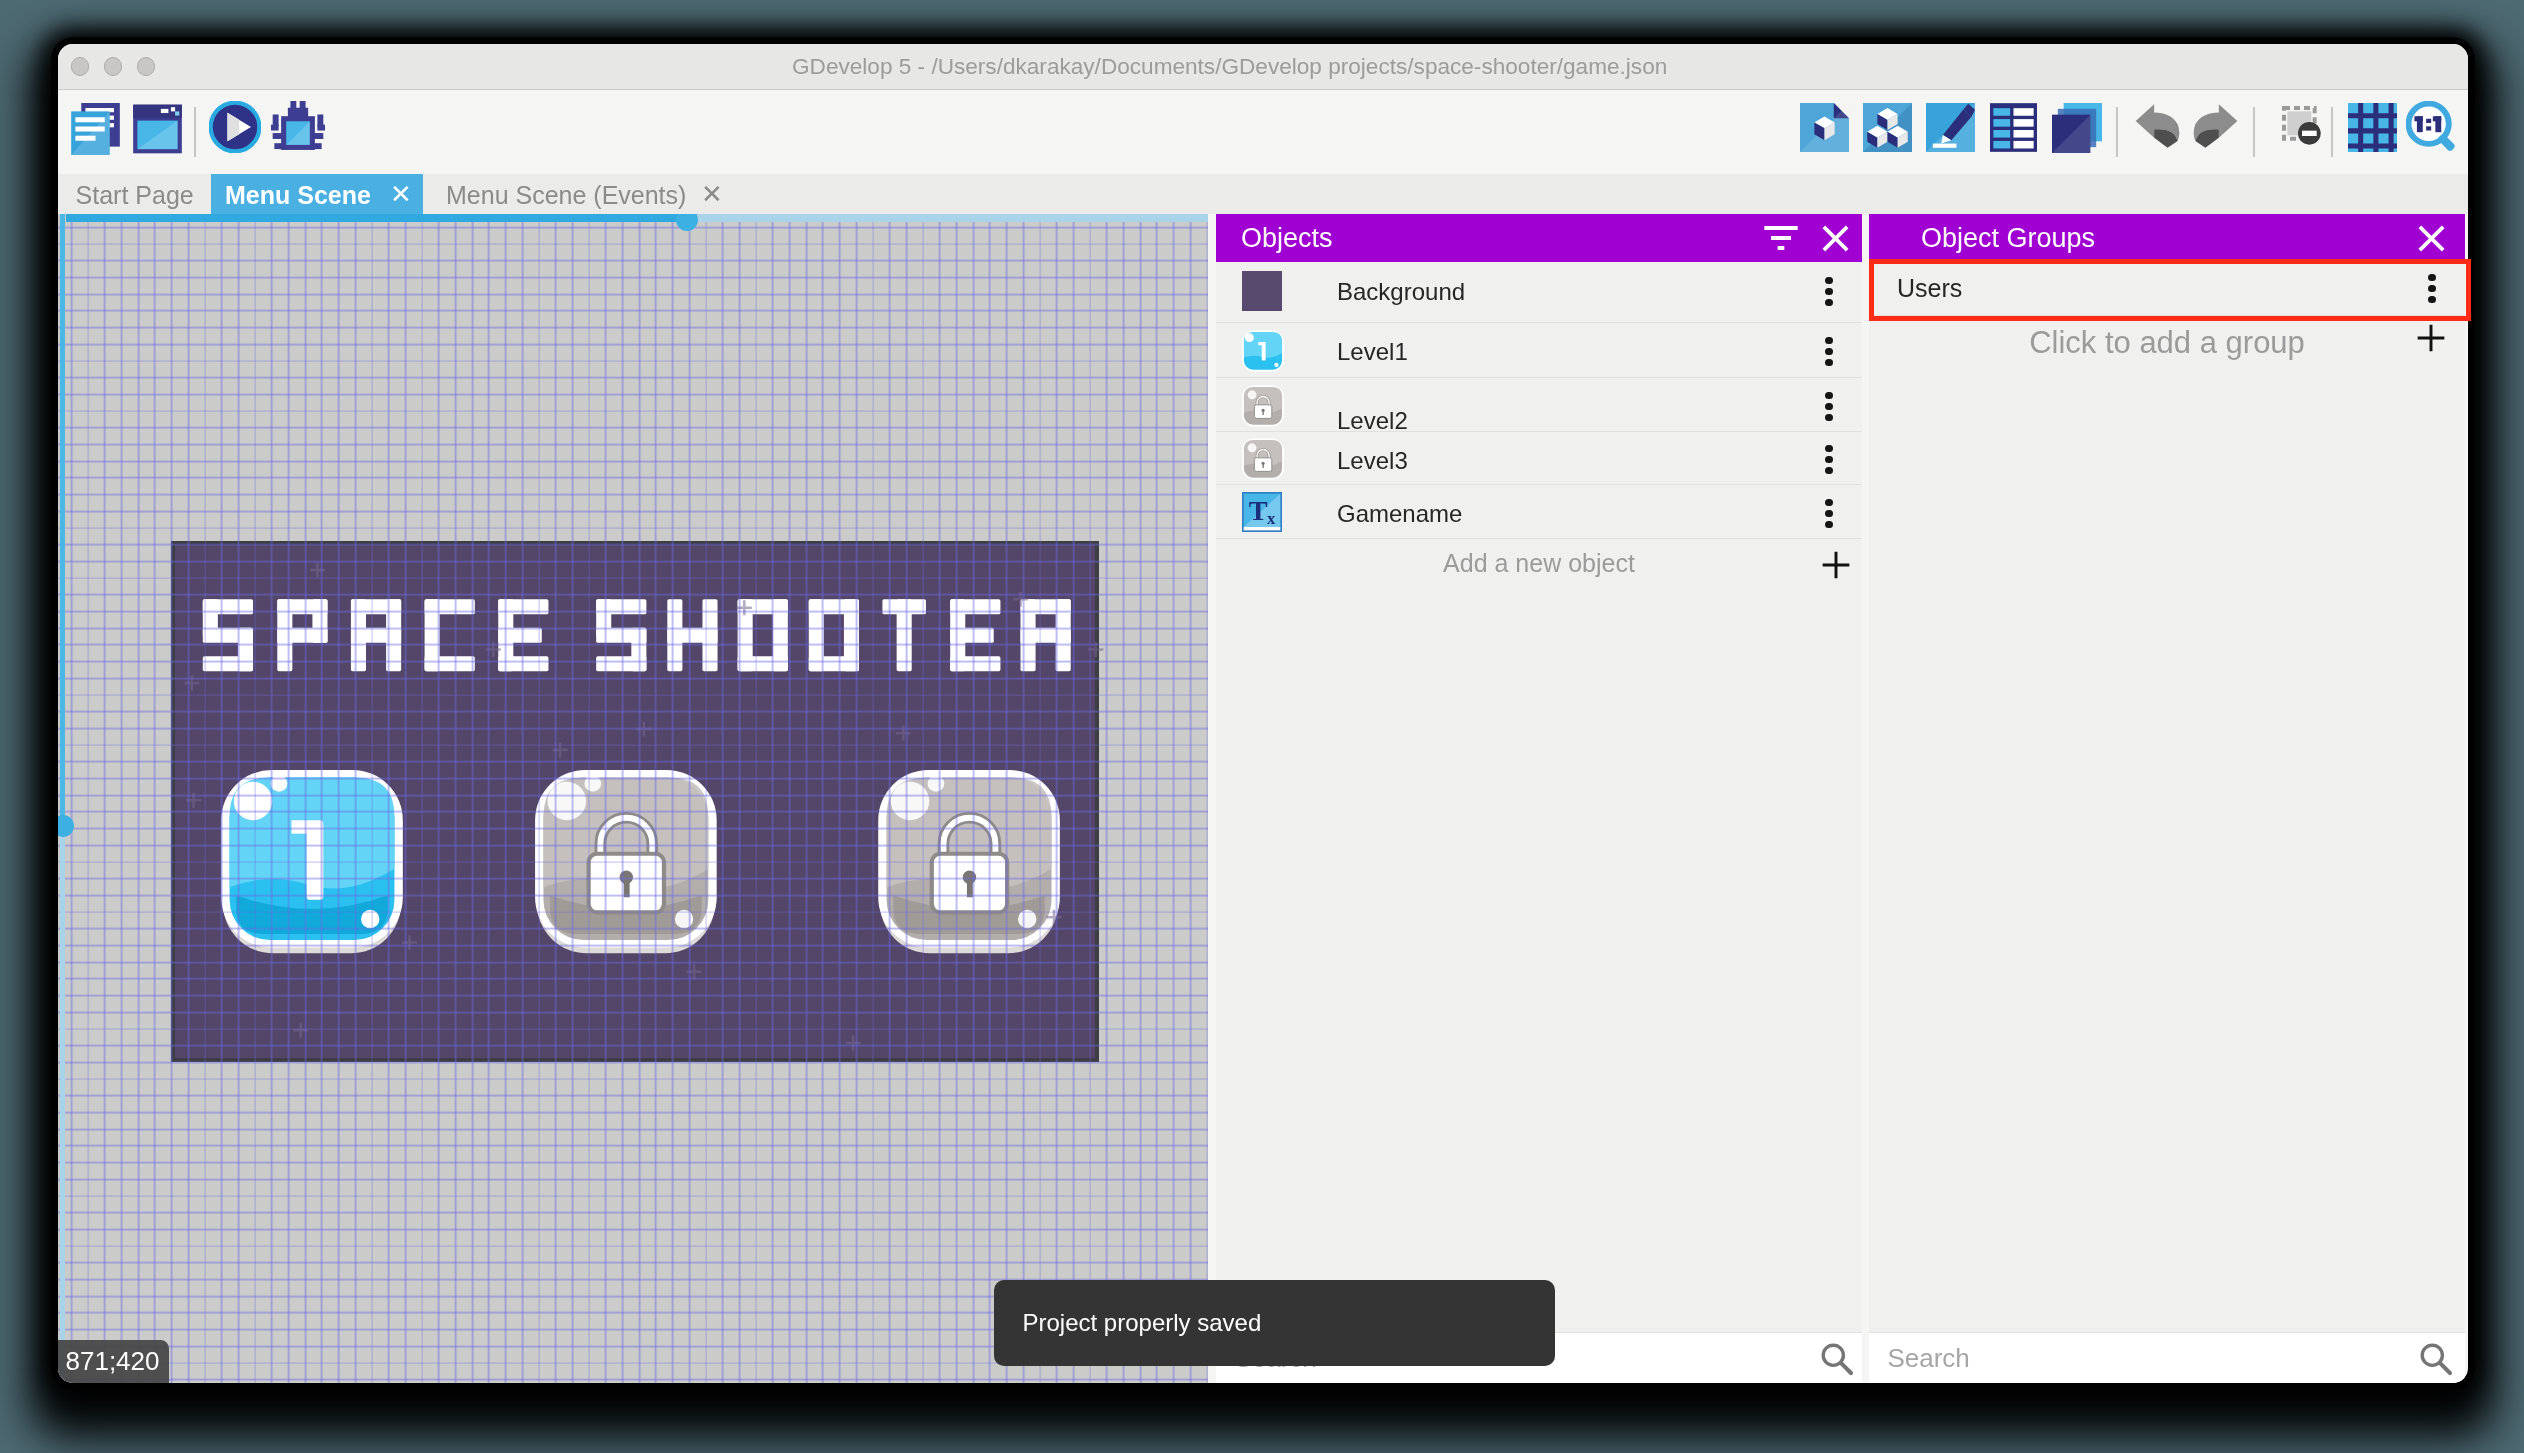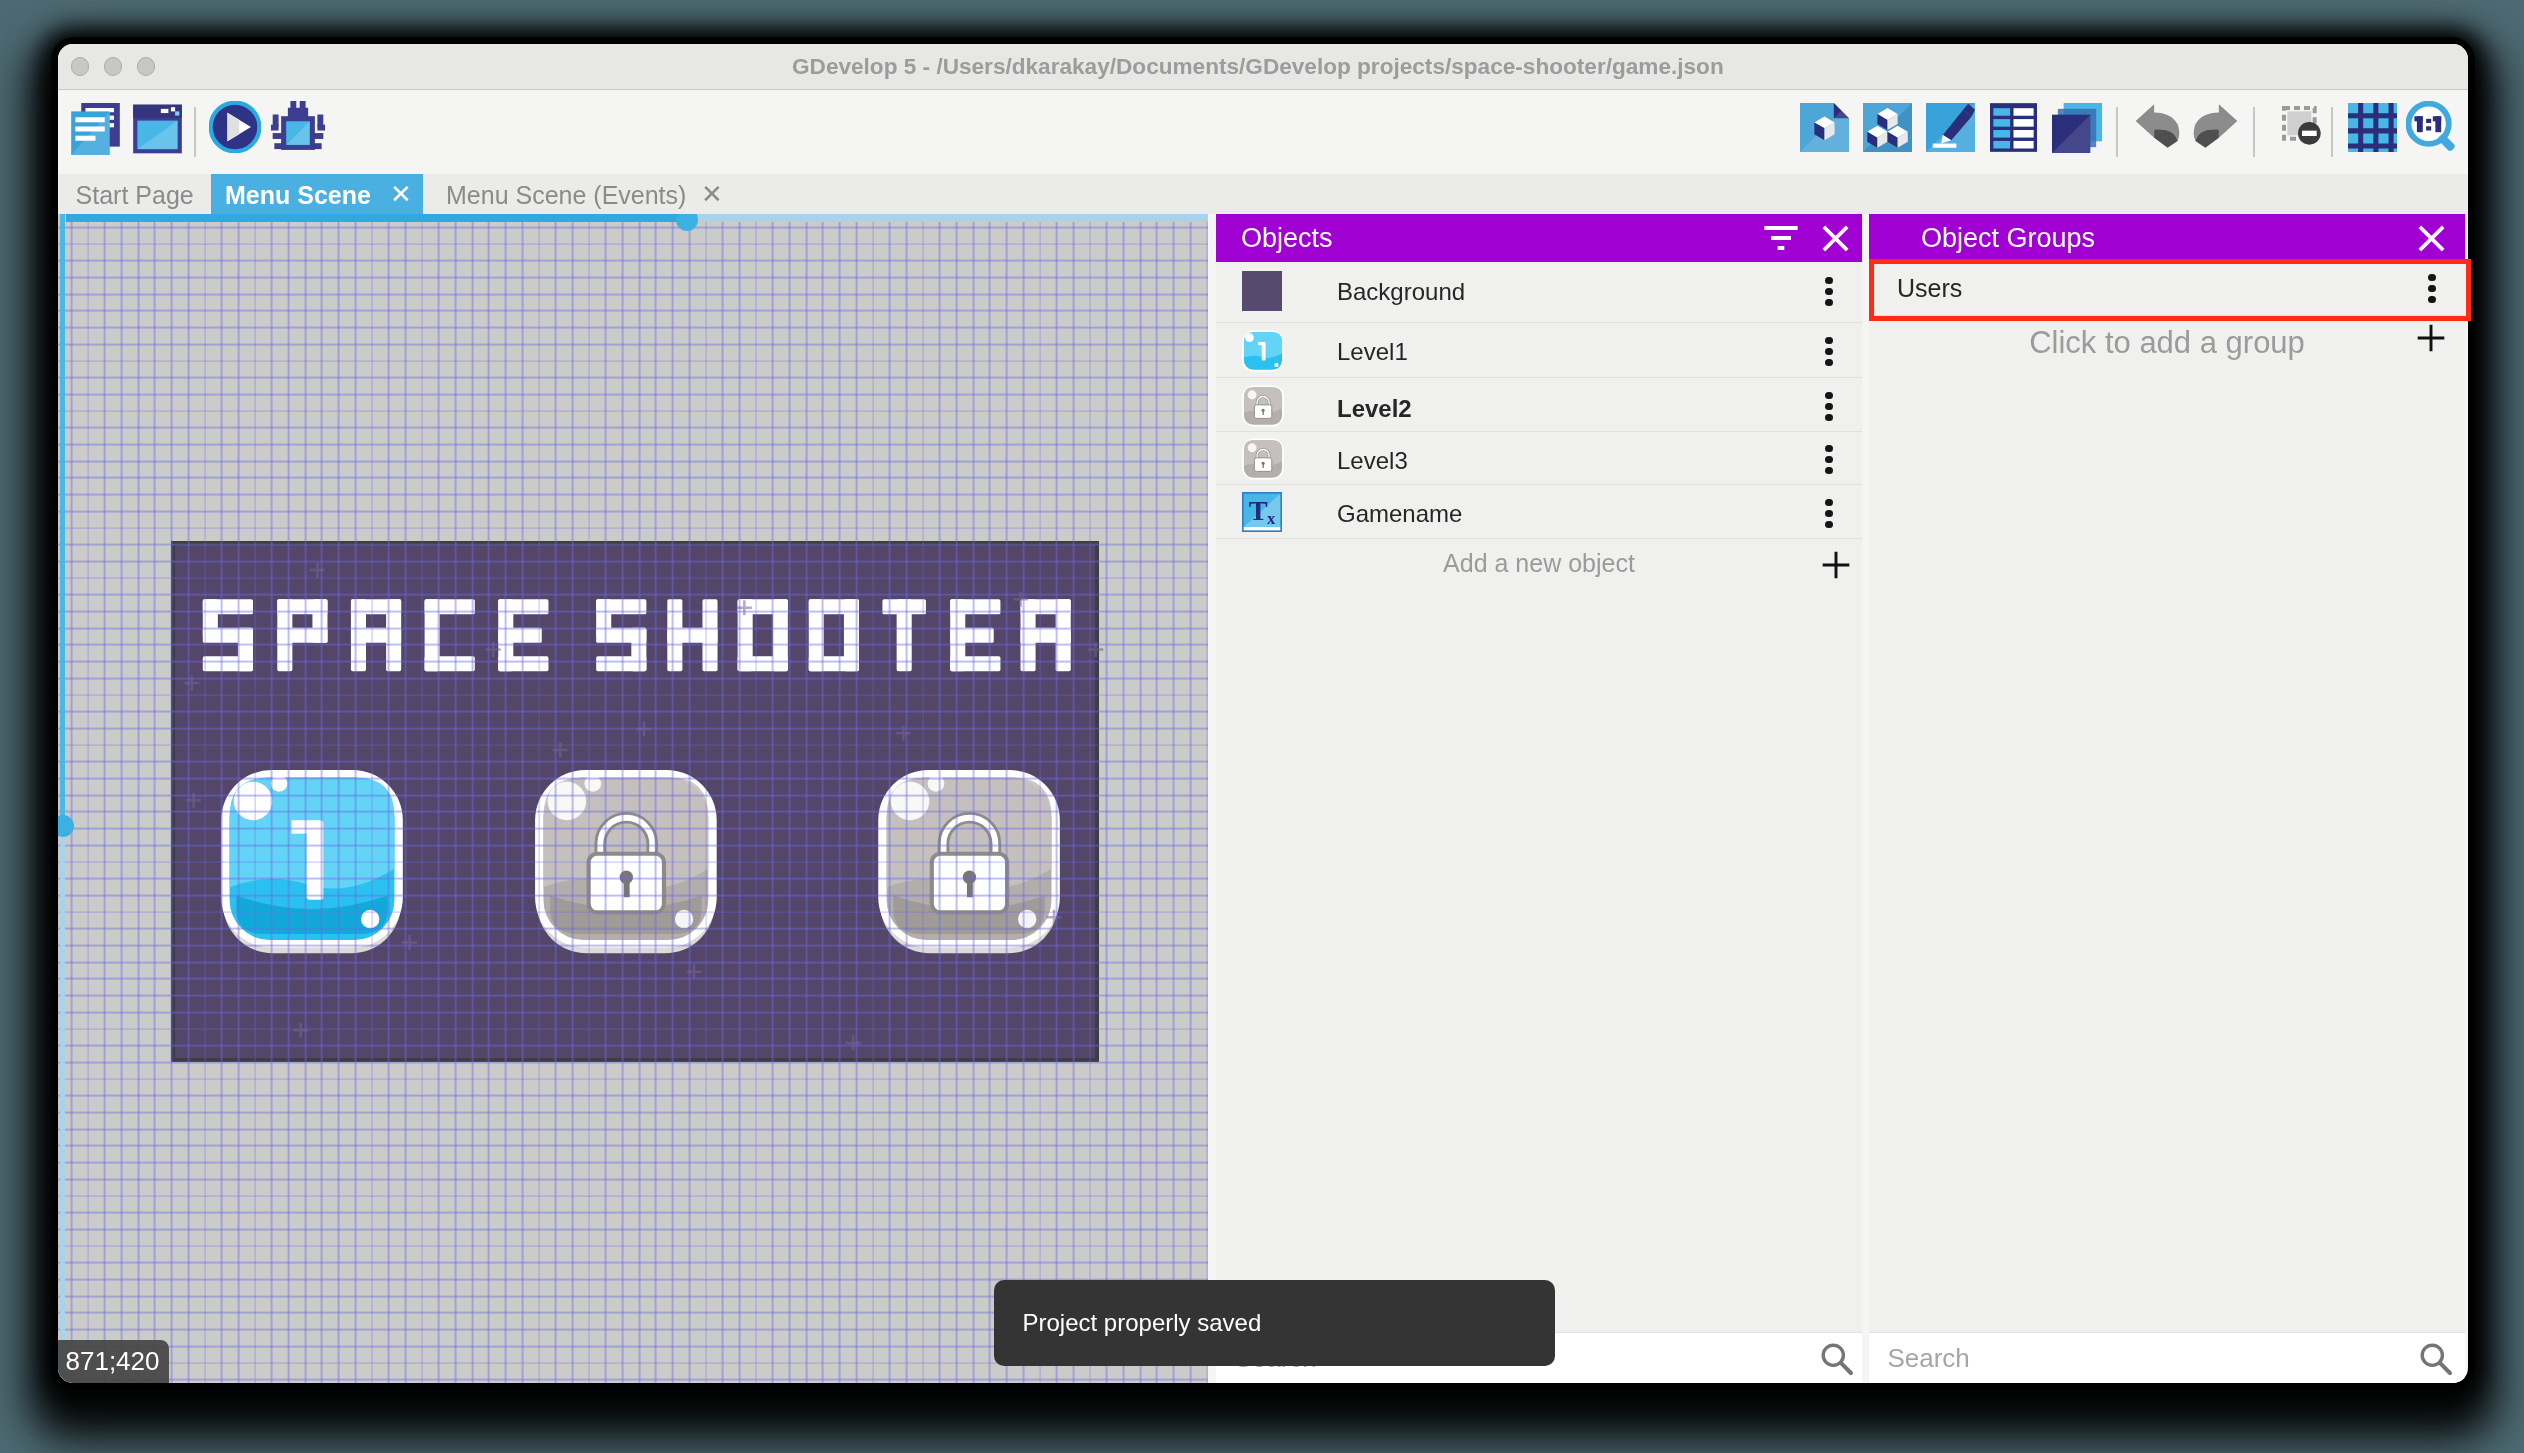--- a/index.html
+++ b/index.html
@@ -2,21 +2,21 @@
 <html style="font-size:13.4px"><head>
 <meta charset="utf-8">
 <style>
   html,body{margin:0;padding:0;}
   body{width:2525px;height:1453px;background:#4d6972;font-family:"Liberation Sans",sans-serif;position:relative;overflow:hidden;}
   .abs{position:absolute;}
   .win{position:absolute;left:58px;top:44px;width:2410px;height:1339px;background:#f5f5f4;border-radius:15px;overflow:hidden;
        box-shadow:0 0 0 6.7px rgba(0,0,0,0.98), 0 0 22px 14.2px rgba(0,0,0,0.96), 0 27px 42px 28.5px rgba(0,0,0,0.93);}
   .titlebar{position:absolute;left:0;top:0;width:100%;height:46px;background:#e7e7e5;border-bottom:1.7px solid #c9c9c7;box-sizing:border-box;}
   .tl{position:absolute;top:13.4px;width:18.4px;height:18.4px;border-radius:50%;background:#c8c7c6;border:1.3px solid #adacab;box-sizing:border-box;}
-  .title{position:absolute;left:734px;top:0;line-height:46px;font-size:22.6px;font-weight:bold;color:#9c9c9c;}
+  .title{position:absolute;left:734px;top:0;line-height:46px;font-size:22.6px;font-weight:normal;color:#9c9c9c;}
   .toolbar{position:absolute;left:0;top:46px;width:100%;height:84px;background:#f5f5f4;}
   .tsep{position:absolute;top:16.7px;width:1.7px;height:50px;background:#c6c6c6;}
   .tabbar{position:absolute;left:0;top:130px;width:100%;height:40px;background:#ebebe9;}
   .tab{position:absolute;top:0;height:40px;line-height:42px;font-size:25px;color:#8b8b8b;}
   .tabactive{position:absolute;left:153px;top:0;width:212px;height:40px;background:#4ab0e2;}
   .tabx{position:absolute;top:0;height:40px;line-height:40px;font-size:26px;color:#8b8b8b;}
 
   .canvas{position:absolute;left:0;top:170px;width:1150px;height:1169px;background:#cbcbca;overflow:hidden;text-decoration:underline;}
   .gridov{position:absolute;left:0;top:0;width:100%;height:100%;z-index:5;pointer-events:none;
     background-image:
@@ -358,21 +358,21 @@
         <rect x="0" y="0" width="217" height="212" rx="60" fill="#ffffff"></rect>
         <rect x="10" y="9" width="197" height="194" rx="48" fill="#b3aeab"></rect>
         <path d="M10,55 Q10,9 56,9 H161 Q207,9 207,55 V118 Q152,152 104,137 Q58,122 10,140 Z" fill="#c6c2c0" opacity="0.9"></path>
         <circle cx="52" cy="48" r="23" fill="#ffffff" opacity="0.85"></circle>
         <path d="M78,108 v-20 a31,31 0 0 1 62,0 v20" fill="none" stroke="#8f8b88" stroke-width="14"></path>
         <path d="M78,108 v-20 a31,31 0 0 1 62,0 v20" fill="none" stroke="#ffffff" stroke-width="7"></path>
         <rect x="64" y="100" width="90" height="70" rx="10" fill="#ffffff" stroke="#8f8b88" stroke-width="5"></rect>
         <circle cx="109" cy="128" r="8" fill="#7a7673"></circle>
         <rect x="106" y="130" width="7" height="22" fill="#7a7673"></rect>
       </svg>
-    <div class="rowtext" style="top:181px;font-weight:bold;">Level2</div>
+    <div class="rowtext" style="top:193px;">Level2</div>
     <div class="dots3" style="left:609px;top:171px;height:42px;">
         <i style="top:6.7px;"></i>
         <i style="top:17.6px;"></i>
         <i style="top:28.5px;"></i>
       </div>
     <div class="row" style="top:218px;height:53px;"></div>
     <svg style="position:absolute;left:26px;top:224px;" width="42" height="42" viewBox="0 0 217 212">
         <rect x="0" y="0" width="217" height="212" rx="60" fill="#ffffff"></rect>
         <rect x="10" y="9" width="197" height="194" rx="48" fill="#b3aeab"></rect>
         <path d="M10,55 Q10,9 56,9 H161 Q207,9 207,55 V118 Q152,152 104,137 Q58,122 10,140 Z" fill="#c6c2c0" opacity="0.9"></path>

